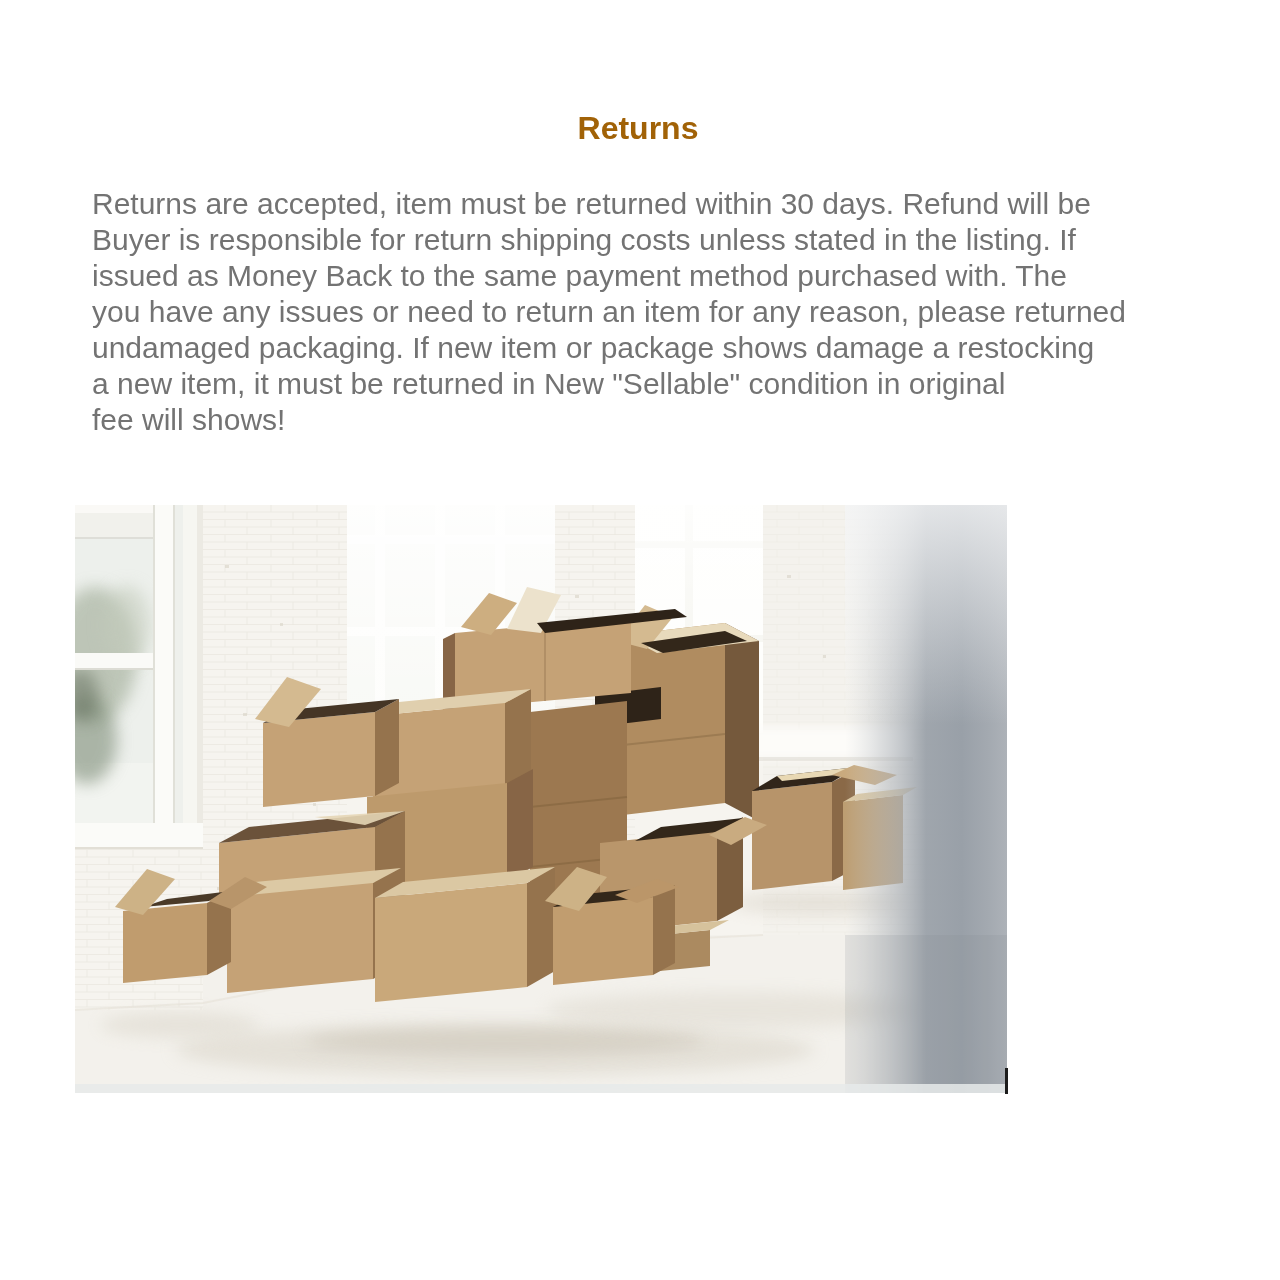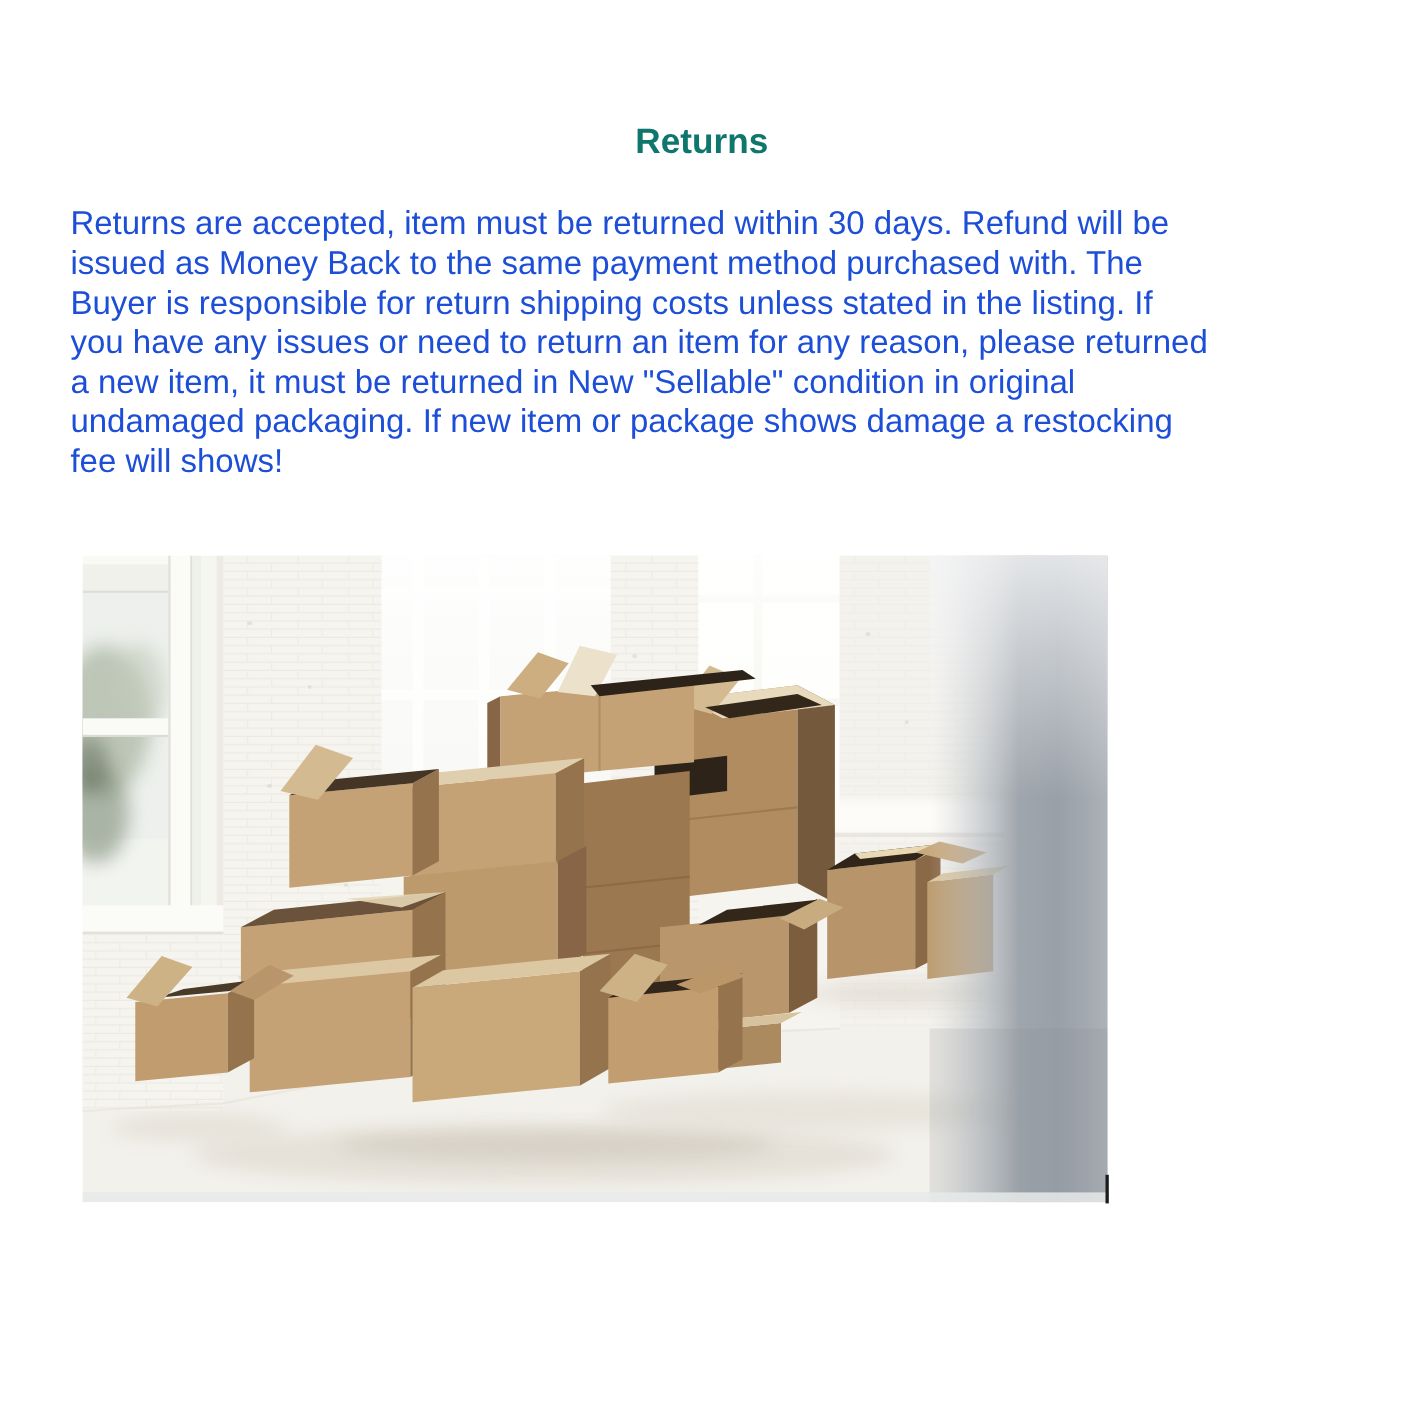--- a/index.html
+++ b/index.html
@@ -3,26 +3,26 @@
 <meta charset="utf-8">
 <style>
   html,body{margin:0;padding:0;}
   body{
     width:1280px;height:1280px;position:relative;overflow:hidden;
     background:#ffffff;
     font-family:"Liberation Sans","DejaVu Sans",sans-serif;
   }
   .doc-title{
     position:absolute;left:78px;top:110px;width:1120px;
-    text-align:center;font-size:32px;font-weight:bold;color:#0f766e;
+    text-align:center;font-size:32px;font-weight:bold;color:#a16207;
     letter-spacing:0px;
   }
   .doc-paragraph{
-    position:absolute;left:64px;top:186px;width:1140px;
-    font-size:30px;line-height:36px;color:#1d4ed8;
+    position:absolute;left:92px;top:186px;width:1140px;
+    font-size:30px;line-height:36px;color:#737373;
   }
   .doc-paragraph .line{white-space:pre;}
   .photo-frame{
     position:absolute;left:75px;top:505px;width:932px;height:588px;
   }
   .photo-frame svg{display:block;width:932px;height:588px;}
   .text-caret{
     position:absolute;left:1005px;top:1068px;width:3px;height:26px;
     background:#1c1c1c;
   }.bt2 {fill:#dcc9a4}.bt3{fill:#e8dabc}
@@ -32,25 +32,25 @@
   .flp {fill:#d4ba90}.flp2{fill:#cdb286}.flpb{fill:#ece2cc}
   .wall{fill:#f6f4ef}.glass{fill:#f7f8f4}
 </style>
 </head>
 <body>
 
 <div class="doc-title">Returns</div>
 
 <div class="doc-paragraph">
   <div class="line">Returns are accepted, item must be returned within 30 days. Refund will be</div>
+  <div class="line">Buyer is responsible for return shipping costs unless stated in the listing. If</div>
   <div class="line">issued as Money Back to the same payment method purchased with. The</div>
-  <div class="line">Buyer is responsible for return shipping costs unless stated in the listing. If</div>
   <div class="line">you have any issues or need to return an item for any reason, please returned</div>
+  <div class="line">undamaged packaging. If new item or package shows damage a restocking</div>
   <div class="line">a new item, it must be returned in New "Sellable" condition in original</div>
-  <div class="line">undamaged packaging. If new item or package shows damage a restocking</div>
   <div class="line">fee will shows!</div>
 </div>
 
 <div class="photo-frame">
 <svg viewBox="0 0 932 588" xmlns="http://www.w3.org/2000/svg" role="img" aria-label="Pile of brown cardboard moving boxes stacked on the floor of a bright white room with large windows and white brick walls">
   <defs>
     <filter id="blur8" x="-60%" y="-60%" width="220%" height="220%">
           <feGaussianBlur stdDeviation="8"></feGaussianBlur>
         </filter>
     <filter id="blur4" x="-60%" y="-60%" width="220%" height="220%">

